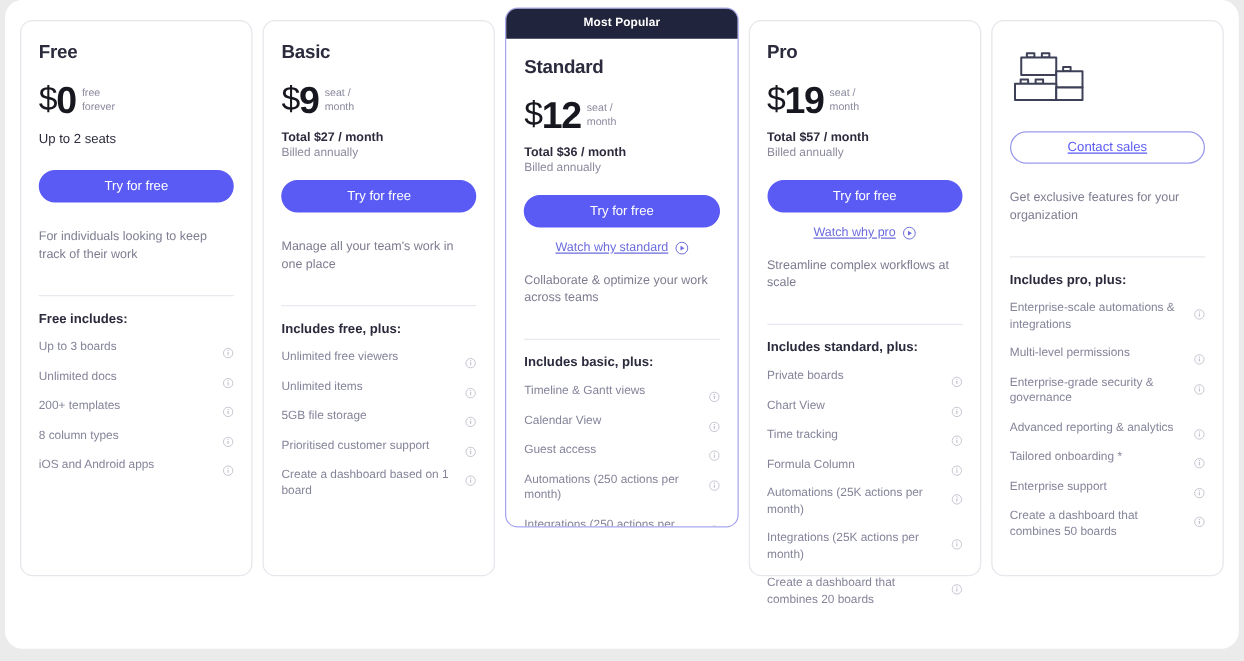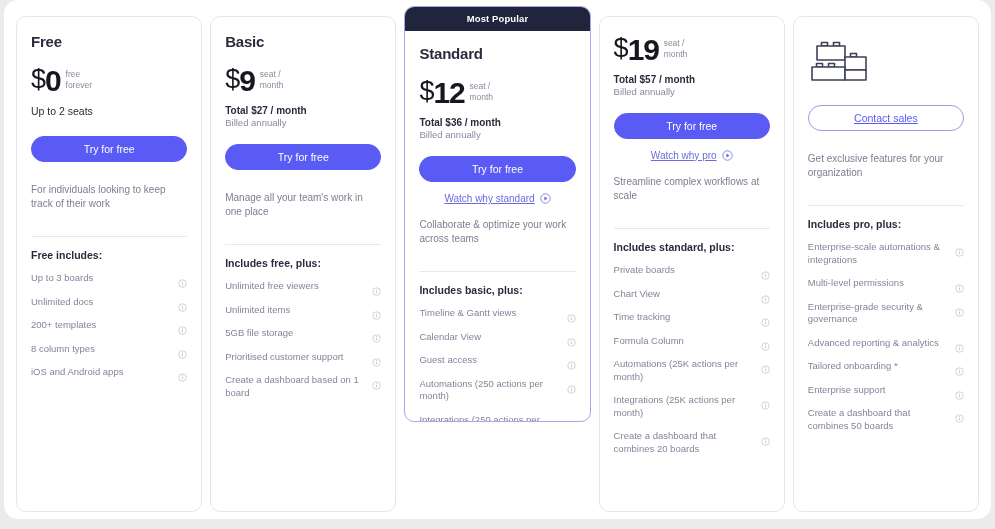--- a/index.html
+++ b/index.html
@@ -46,21 +46,21 @@
   .card {
     position: relative;
     width: 188px;
     background: #ffffff;
     border: 1px solid #e6e6ec;
     border-radius: 10px;
     display: flex;
     flex-direction: column;
     padding: 16px 14px 14px 14px;
     margin-top: 10px;
-    height: 496px;
+    height: 445px;
   }
 
   .card.popular {
     border: 1px solid #a7a7f0;
     border-radius: 10px;
     margin-top: 0px;
     height: 416px;
     padding-top: 0;
     overflow: hidden;
   }
@@ -446,20 +446,21 @@
                     <circle cx="6" cy="6" r="5" fill="none" stroke="#c2c2cf" stroke-width="1"></circle>
                     <circle cx="6" cy="3.4" r="0.7" fill="#c2c2cf"></circle>
                     <rect x="5.4" y="4.8" width="1.2" height="3.6" rx="0.5" fill="#c2c2cf"></rect>
                   </svg></span>
               </div>
             </div>
           </div>
         </div>
         <div class="card">
           <div class="card-inner" style="display:flex;flex-direction:column;flex:1;">
+            <div class="plan-name">Pro</div>
             <div class="header-block">
               <div class="price-row">
                 <span class="currency">$</span>
                 <span class="amount">19</span>
                 <span class="price-unit">seat /
 month</span>
               </div>
               <div class="total-line">Total $57 / month</div>
               <div class="billed-line">Billed annually</div>
             </div>

